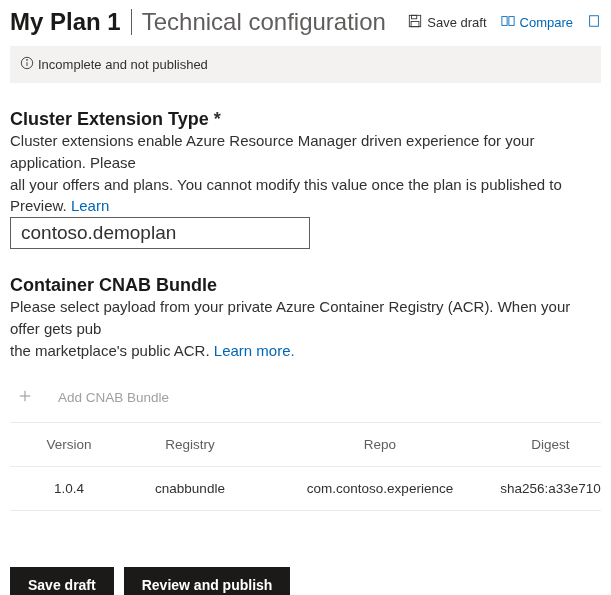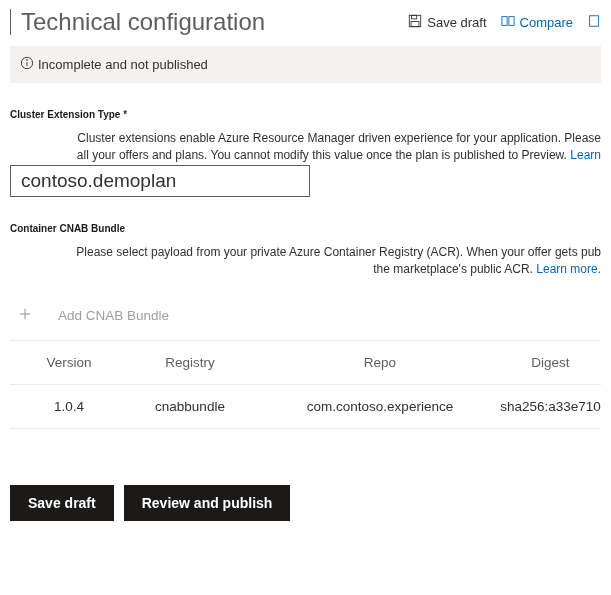--- a/index.html
+++ b/index.html
@@ -68,34 +68,33 @@
       color: #323130;
     }
     .status-bar svg {
       width: 14px;
       height: 14px;
     }
     .section {
       padding: 0 10px;
     }
     .section-heading {
-      font-size: 10px;
+      font-size: 18px;
       font-weight: 600;
       margin-top: 26px;
       color: #1b1a19;
     }
     .required {
       color: #323130;
     }
     .help-text {
-      font-size: 12px;
-      color: #323130;
-      margin-top: 10px;
+      font-size: 15px;
+      color: #323130;
+      margin-top: 0;
       line-height: 1.45;
-      text-align: right;
     }
     .link-text {
       color: #0067b8;
       cursor: pointer;
     }
     .text-input {
       width: 300px;
       height: 32px;
       border: 1px solid #605e5c;
       padding: 0 10px;
@@ -155,20 +154,21 @@
       font-size: 14px;
       font-family: inherit;
       font-weight: 600;
       cursor: pointer;
     }
   </style>
 </head>
 <body>
 
 <div class="header">
+  <span class="plan-name">My Plan 1</span>
   <span class="divider"></span>
   <span class="page-title">Technical configuration</span>
   <div class="header-actions">
     <div class="header-action">
       <span>
         <svg viewBox="0 0 16 16" fill="none" stroke="#323130" stroke-width="1">
           <rect x="1.5" y="1.5" width="13" height="13"></rect>
           <rect x="4" y="1.5" width="6" height="4"></rect>
           <rect x="3.5" y="8.5" width="9" height="6"></rect>
         </svg>

